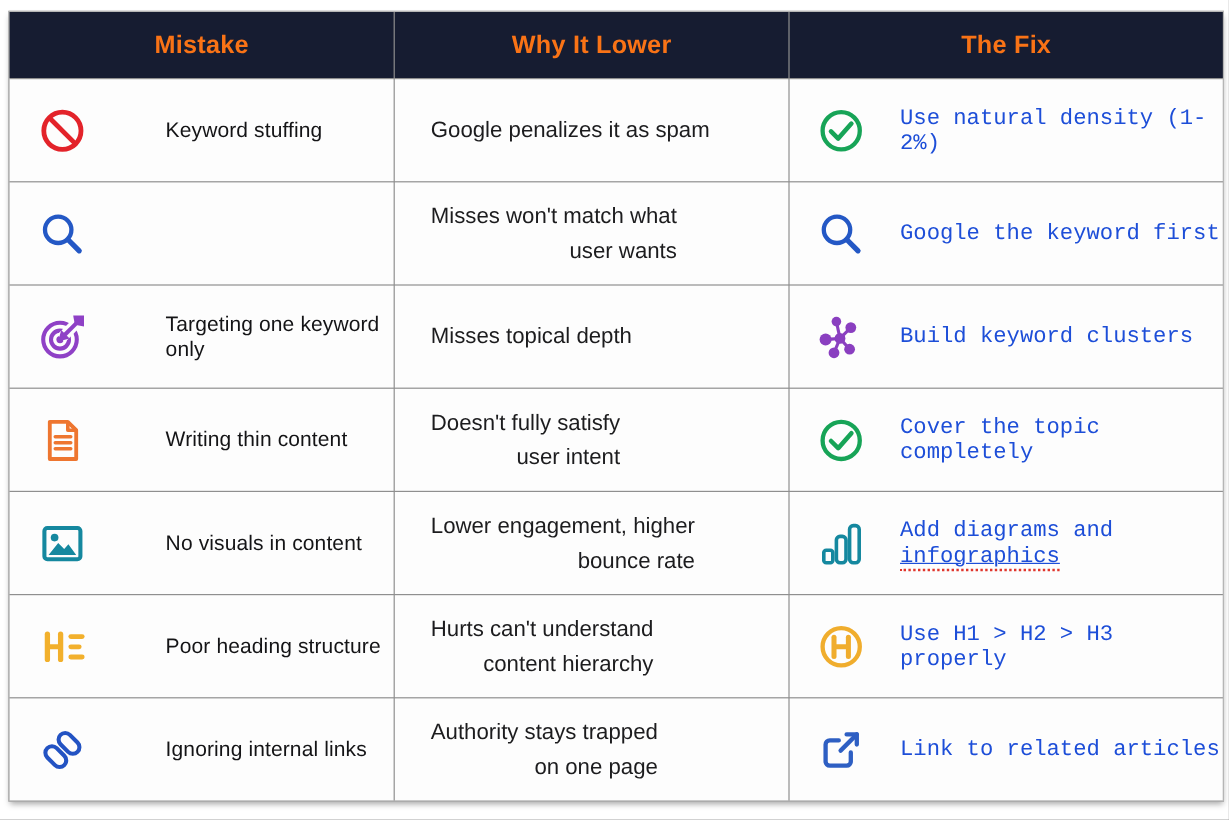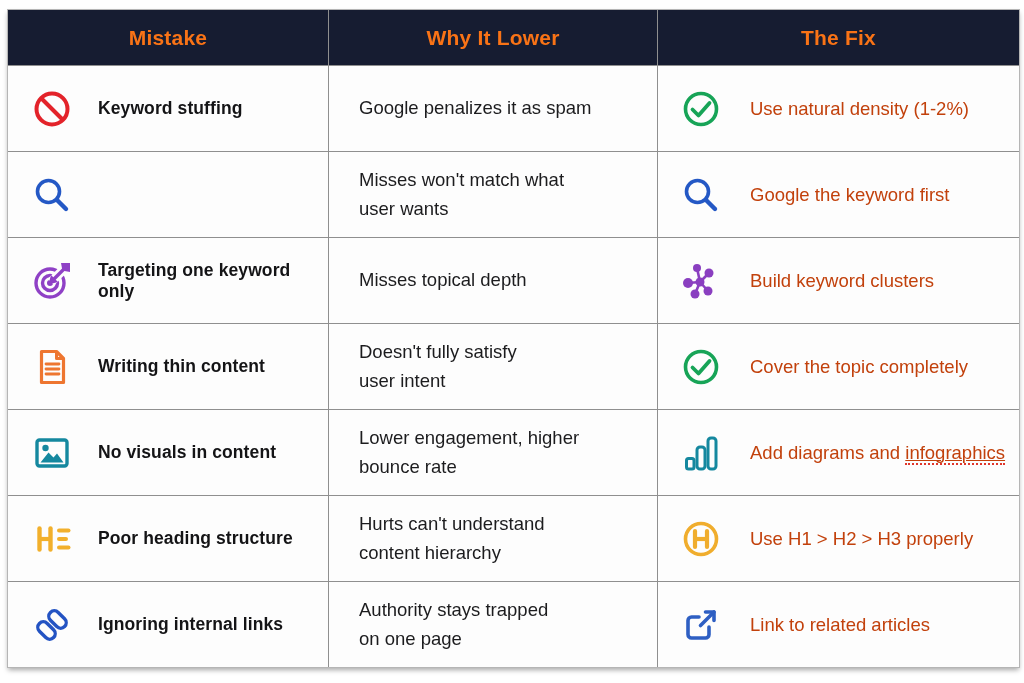--- a/index.html
+++ b/index.html
@@ -18,25 +18,25 @@
     background:#8f8f8f;            
     border:1px solid #b5b5b5;      
     box-shadow:0 3px 5px -1px rgba(0,0,0,.35);
   }
   .cell{background:#fdfdfd;display:flex;align-items:center;}
   .header-cell{
     background:#161c31;justify-content:center;
     color:#f97316;font-size:21px;font-weight:700;letter-spacing:.2px;
   }
   .mistake-cell{padding-left:22px;gap:24px;}
-  .mistake-label{font-size:17.5px;font-weight:700;color:#141416;letter-spacing:.1px;}
-  .why-cell{padding-left:30px;padding-right:20px;}
+  .mistake-label{font-size:17.5px;font-weight:400;color:#141416;letter-spacing:.1px;margin-left:40px;}
+  .why-cell{padding-left:30px;padding-right:20px;text-align:right;}
   .why-text{font-size:18.5px;color:#1c1c1e;line-height:1.55;white-space:pre-line;}
   .fix-cell{padding-left:21px;gap:27px;}
-  .fix-text{font-size:18.5px;color:#c2410c;}
+  .fix-text{font-size:18.5px;color:#1d4ed8;font-family:Liberation Mono, monospace;}
   .icon-box{width:44px;height:44px;display:flex;align-items:center;justify-content:center;flex-shrink:0;}
   .flagged{
     text-decoration:underline;
     text-decoration-thickness:1px;
     border-bottom:2px dotted #e0362c;
     padding-bottom:0px;
   }
 </style>
 </head>
 <body>

